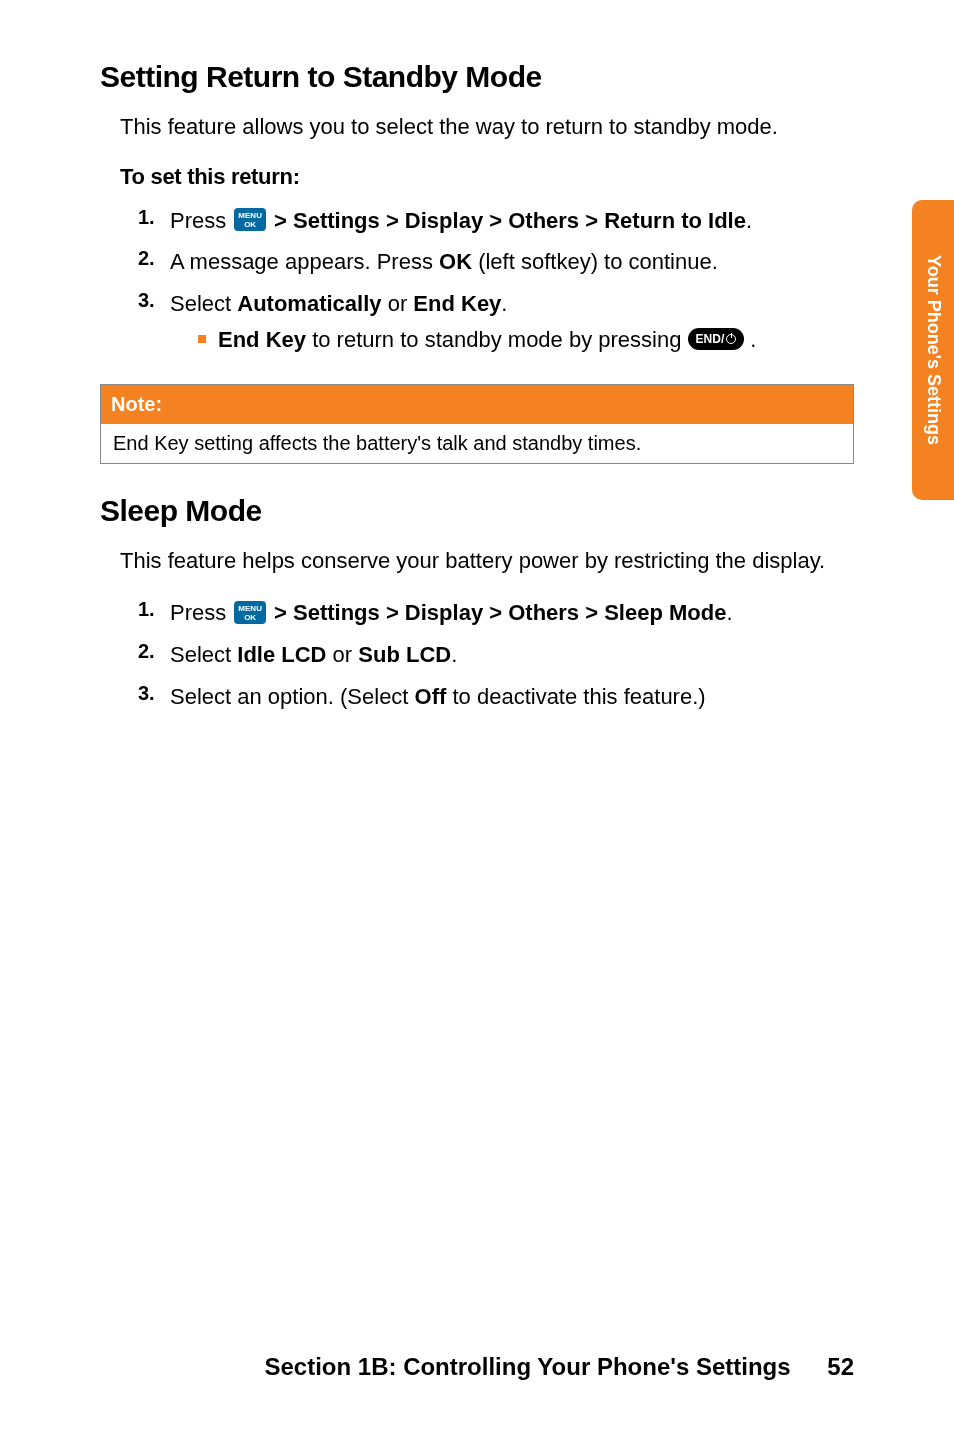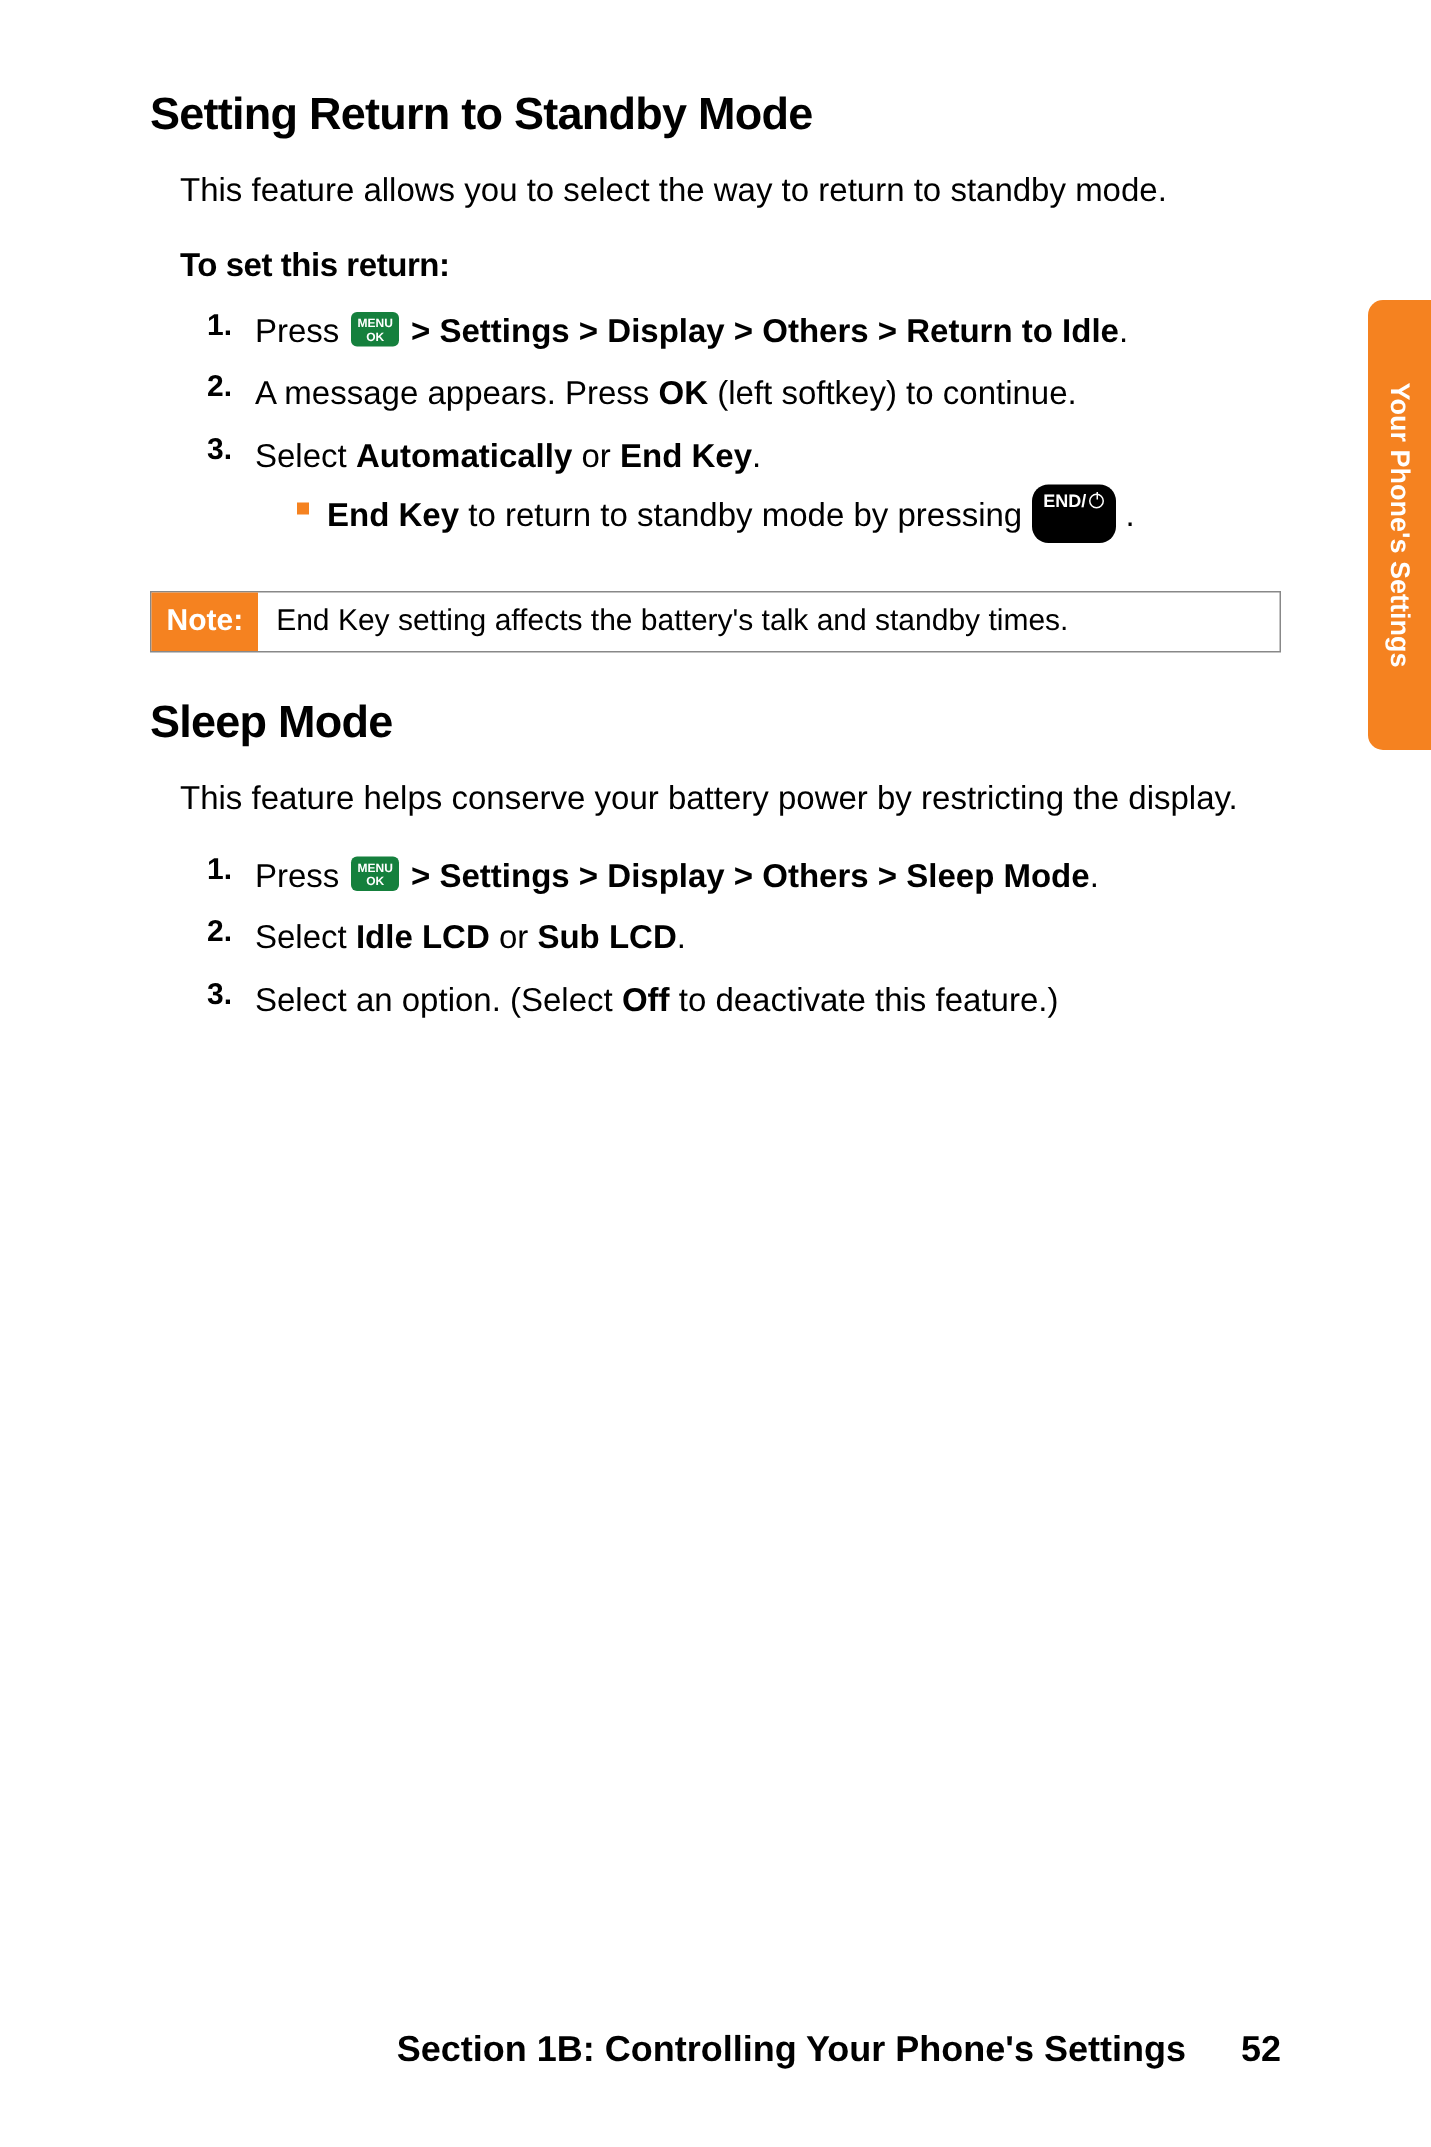--- a/index.html
+++ b/index.html
@@ -70,40 +70,40 @@
       flex-shrink: 0;
     }
     ol.steps > li .step-body {
       font-size: 22px;
       line-height: 1.35;
       flex: 1;
     }
     .b { font-weight: bold; }
     .icon-menu {
       display: inline-block;
-      background: #15803d;
+      background: #0369a1;
       color: #fff;
       font-size: 8px;
       font-weight: bold;
       line-height: 9px;
       padding: 3px 4px 2px 4px;
       border-radius: 4px;
       text-align: center;
       vertical-align: middle;
       position: relative;
       top: -2px;
       margin: 0 2px;
     }
     .icon-end {
       display: inline-block;
       background: #000;
       color: #fff;
       font-size: 12px;
       font-weight: bold;
-      padding: 3px 8px 20px 8px;
+      padding: 3px 8px 3px 8px;
       border-radius: 11px;
       vertical-align: middle;
       position: relative;
       top: -2px;
     }
     .icon-end .pwr {
       display: inline-block;
       width: 10px;
       height: 10px;
       border: 1.5px solid #fff;
@@ -142,20 +142,21 @@
     }
     ul.sub > li .sub-body {
       font-size: 22px;
       line-height: 1.35;
       flex: 1;
     }
     .note-box {
       display: flex;
       margin: 20px 0 30px 0;
       border: 1px solid #888;
+      flex-direction: column;
     }
     .note-label {
       background: #f58220;
       color: #fff;
       font-weight: bold;
       font-size: 20px;
       padding: 8px 10px;
       display: flex;
       align-items: center;
     }

